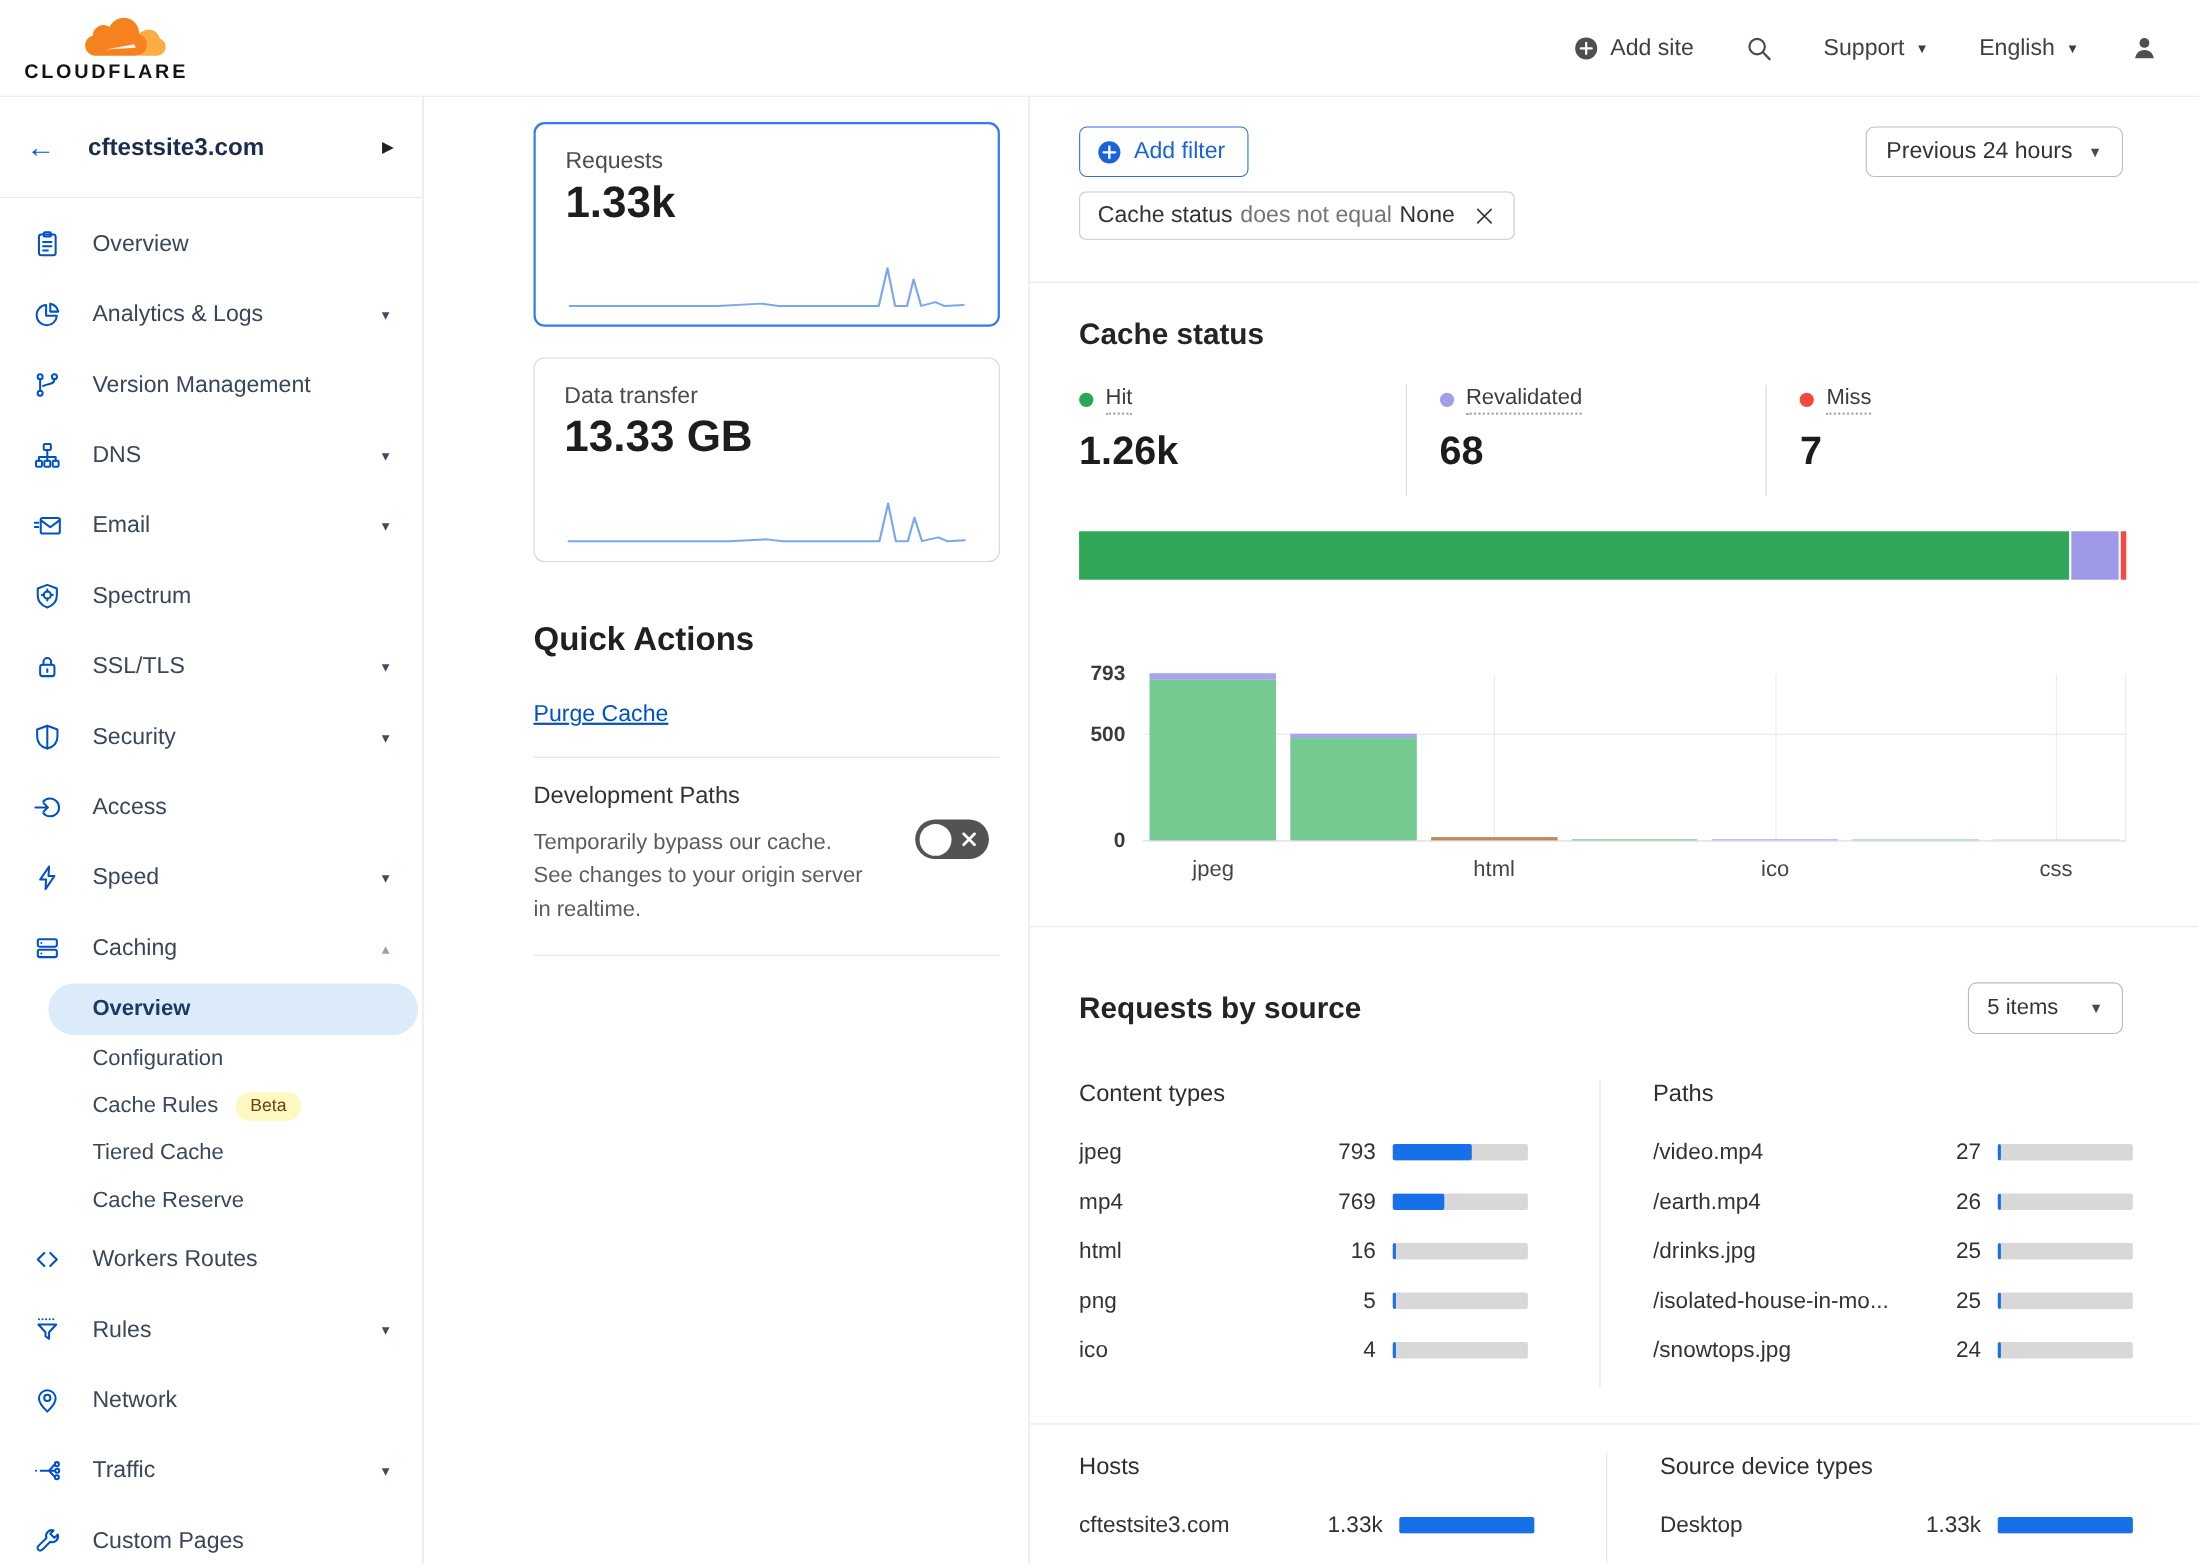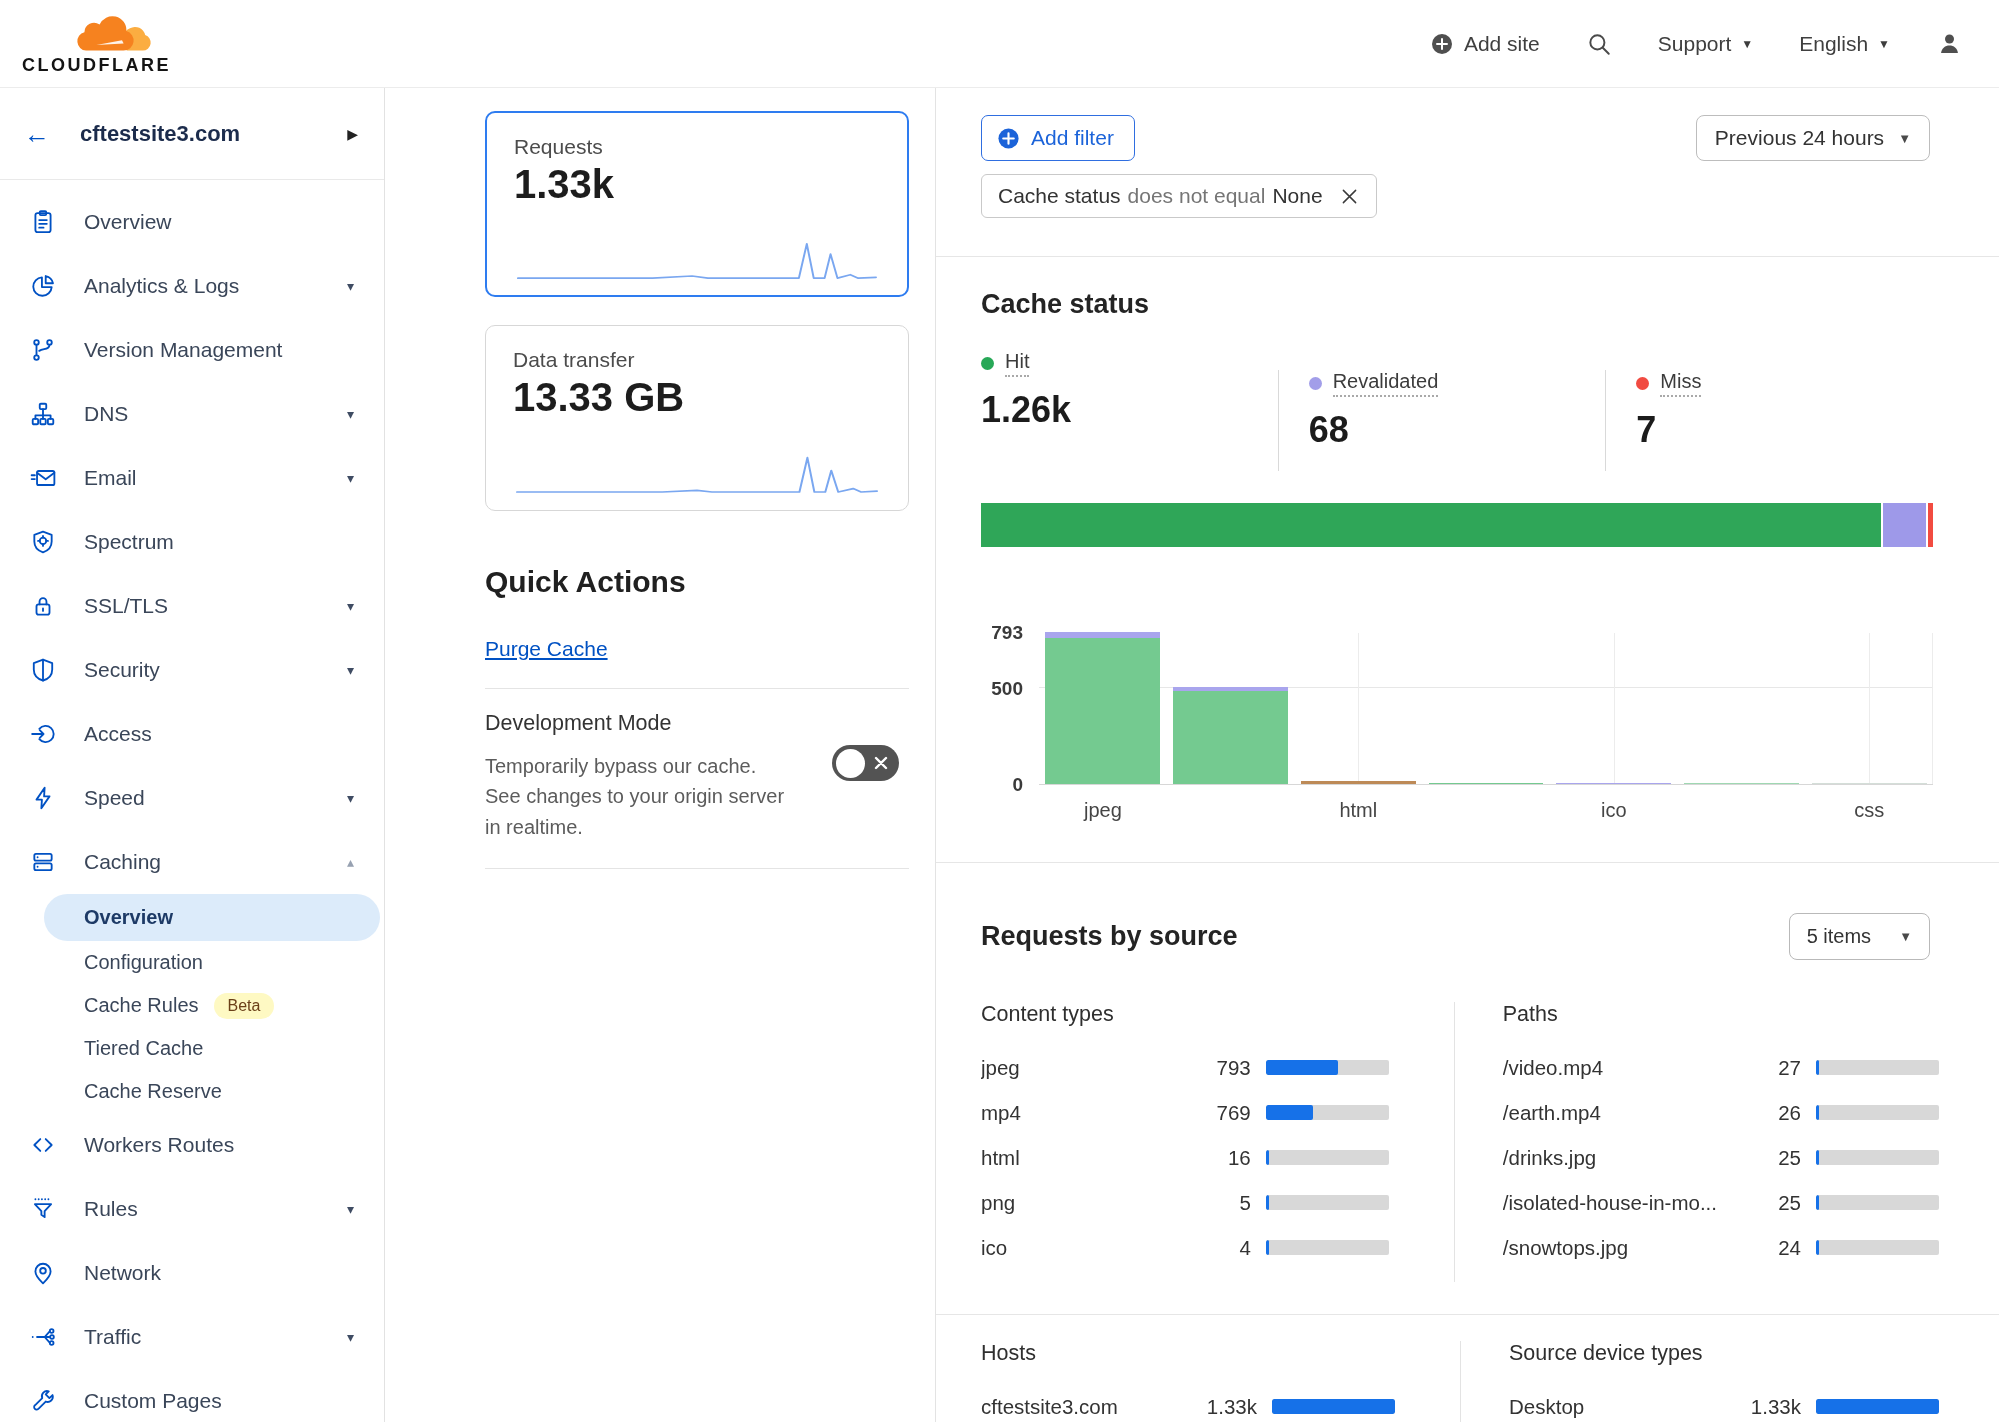--- a/index.html
+++ b/index.html
@@ -67,21 +67,21 @@
   .chip-row { padding:13px 45px 0; }
   .chip { display:inline-flex; align-items:center; border:1px solid #c9c9c9; border-radius:6px; padding:9px 16px; font-size:21px; background:#fff; }
   .chip .f { color:#333; } .chip .op { color:#757575; margin:0 7px; } .chip .v { color:#333; }
   .chip .chip-x { margin-left:16px; display:flex; cursor:pointer; }
   .panel-divider { border:none; border-top:1px solid #e6e6e6; margin-top:38px; }
   .section { padding:0 66px 0 45px; }
   .sec-title { font-size:27px; font-weight:bold; color:#242424; margin-top:32px; }
 
   .stats-row { display:flex; margin-top:30px; }
   .stat { flex:1; padding-bottom:20px; }
-  .stat + .stat { border-left:1px solid #d9d9d9; padding-left:30px;margin-top:20px; }
+  .stat + .stat { border-left:1px solid #d9d9d9; padding-left:30px; }
   .stat-label { display:flex; align-items:center; gap:11px; font-size:20px; color:#3c3c3c; }
   .stat-label .txt { border-bottom:2px dotted #a9a9a9; padding-bottom:2px; }
   .dot { width:13px; height:13px; border-radius:50%; }
   .stat-value { font-size:36px; font-weight:bold; color:#1c1c1c; margin-top:12px; }
 
   .stacked-bar { margin-top:32px; height:44px; display:flex; width:100%; }
   .seg { height:100%; }
   .seg + .seg { margin-left:2px; }
   .seg-hit { background:#2fa658; }
   .seg-reval { background:#9e99e9; }
@@ -383,21 +383,21 @@
         <svg class="spark" viewBox="0 0 370 56" preserveAspectRatio="none">
           <polyline points="4,49 150,49 185,47 200,49 288,49 296,9 303,49 314,49 320,24 327,49 342,45 350,49 366,48" fill="none" stroke="#7aa7f0" stroke-width="2" stroke-linejoin="round" stroke-linecap="round"></polyline>
         </svg>
       </div>
 
       <h2 class="qa-title">Quick Actions</h2>
       <a class="purge-link">Purge Cache</a>
       <hr class="mid-divider">
 
       <div class="devmode">
-        <div class="dev-title">Development Mode</div>
+        <div class="dev-title">Development Paths</div>
         <div class="dev-desc">Temporarily bypass our cache. See changes to your origin server in realtime.</div>
         <div class="toggle">
           <span class="knob"></span>
           <svg viewBox="0 0 16 16">
             <path d="M3 3l10 10M13 3L3 13" stroke="#fff" stroke-width="2.4" stroke-linecap="round"></path>
           </svg>
         </div>
       </div>
 
     </section>

